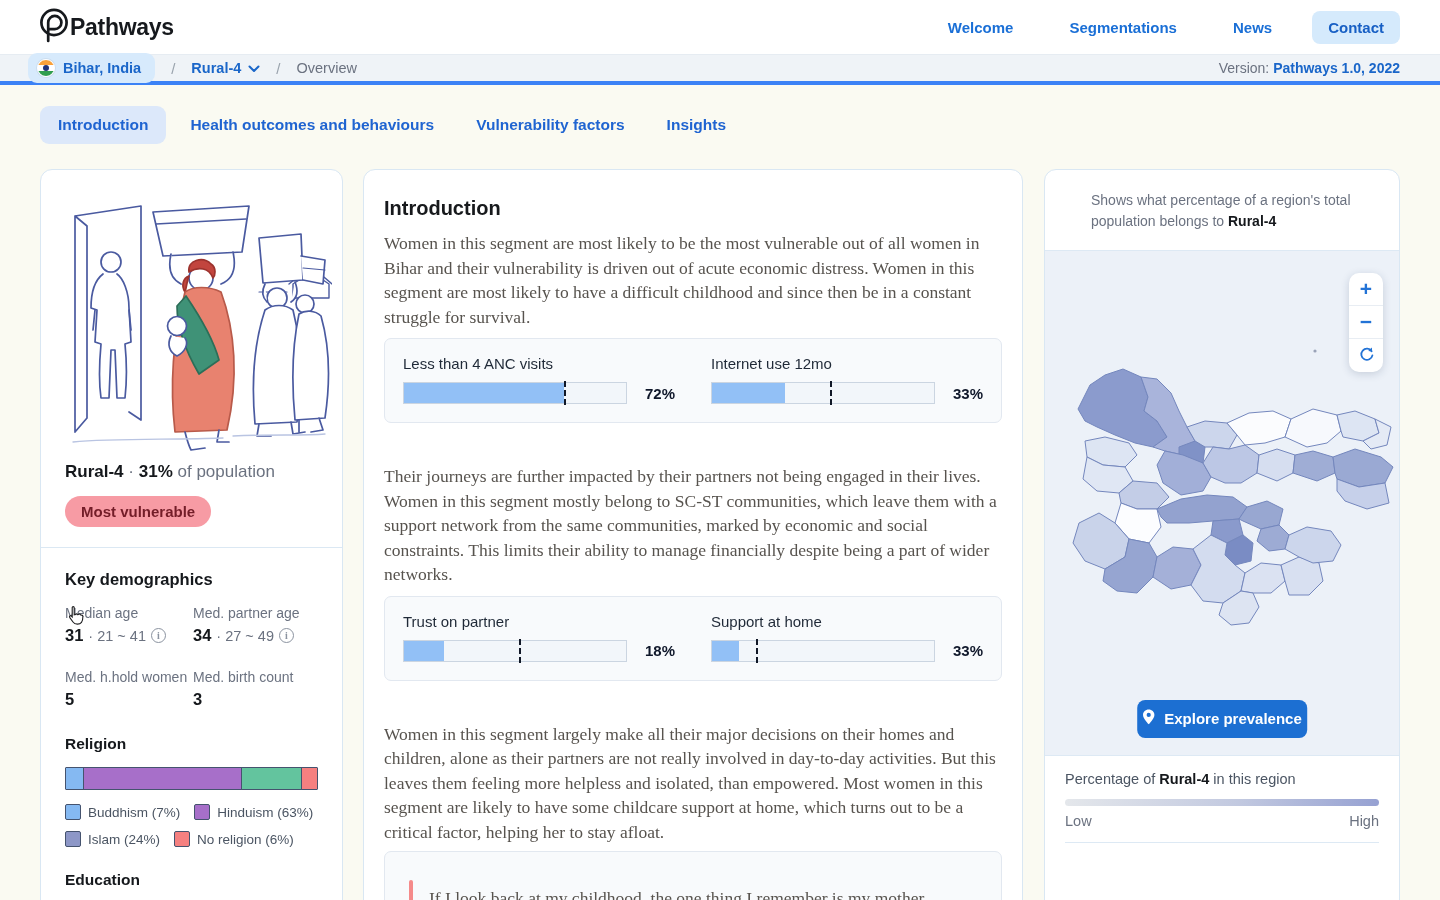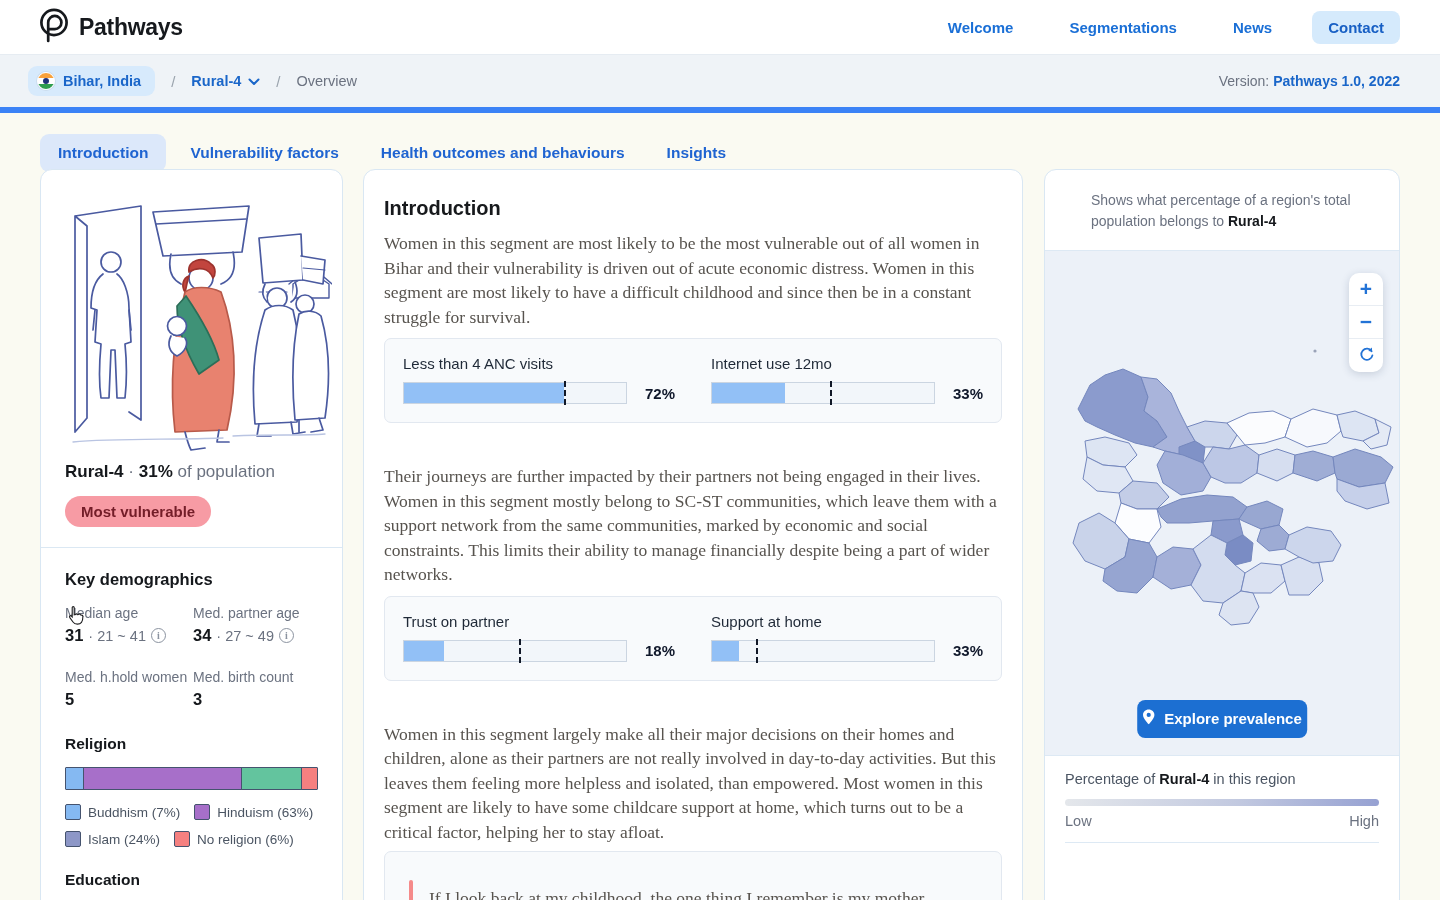--- a/index.html
+++ b/index.html
@@ -1,28 +1,28 @@
 <!DOCTYPE html>
 <html><head>
 <meta charset="utf-8">
 <style>
   * { margin:0; padding:0; box-sizing:border-box; }
   html,body { width:1440px; height:900px; overflow:hidden; }
   body { font-family:"Liberation Sans", sans-serif; background:#fafaf2; position:relative; color:#1f2937; }
 
   
   .topbar { height:55px; background:#fff; border-bottom:1px solid #e6ecf2; display:flex; align-items:center; justify-content:space-between; padding:0 40px 0 36px; }
-  .brand { display:flex; align-items:center; gap:9px; }
+  .brand { display:flex; align-items:center; }
   .brand-name { font-size:23px; font-weight:700; color:#16191d; letter-spacing:-.3px; }
   .nav { display:flex; align-items:center; gap:24px; }
   .nav-item { font-size:15px; font-weight:700; color:#1a6fd6; padding:8px 16px; border-radius:8px; cursor:pointer; }
   .nav-item.active { background:#d5eafc; color:#175fc4; }
 
   
-  .crumbbar { height:58px; background:#eff3f7; border-bottom:6px solid #3b82f6; display:flex; align-items:center; justify-content:space-between; padding:0 40px 0 28px; }
+  .crumbbar { height:30px; background:#eff3f7; border-bottom:4px solid #3b82f6; display:flex; align-items:center; justify-content:space-between; padding:0 40px 0 28px; }
   .crumbs { display:flex; align-items:center; gap:16px; }
   .crumb-chip { display:flex; align-items:center; gap:8px; background:#d7eafc; border-radius:9px; padding:6px 14px 6px 9px; font-size:14.5px; font-weight:700; color:#1a66c9; cursor:pointer; }
   .flag { width:18px; height:18px; border-radius:50%; background:linear-gradient(180deg,#f9a13a 0 34%,#ffffff 34% 66%,#2f9e4f 66% 100%); border:1px solid #fff; position:relative; box-shadow:0 0 0 1px rgba(0,0,0,.06); }
   .flag::after { content:""; position:absolute; left:50%; top:50%; width:6px; height:6px; margin:-3px 0 0 -3px; border-radius:50%; background:#20337a; }
   .crumb-sep { color:#9aa3ad; font-size:15px; }
   .crumb-seg { display:flex; align-items:center; gap:7px; font-size:14.5px; font-weight:700; color:#1a66c9; cursor:pointer; }
   .crumb-page { font-size:14.5px; color:#6b7280; }
   .version { font-size:14px; color:#6b7280; }
   .version b { color:#1a66c9; font-weight:700; }
 
@@ -134,22 +134,22 @@
     <span class="crumb-page">Overview</span>
   </div>
   <div class="version">
     <span>Version:</span>
     <b>Pathways 1.0, 2022</b>
   </div>
 </div>
 
 <div class="tabs">
   <span class="tab active">Introduction</span>
+  <span class="tab">Health outcomes and behaviours</span>
   <span class="tab">Vulnerability factors</span>
-  <span class="tab">Health outcomes and behaviours</span>
   <span class="tab">Insights</span>
 </div>
 
 <div class="card left-card">
   <div class="illus-wrap">
     <svg width="279" height="272" viewBox="0 0 279 272">
       <g fill="none" stroke="#4a5aa0" stroke-width="1.7" stroke-linecap="round" stroke-linejoin="round">
 
         <path d="M22 36 L88 26 L88 240 M22 36 L22 252 M22 36 L34 46 L34 238 M88 240 L76 232 M34 238 L22 252"></path>
 

